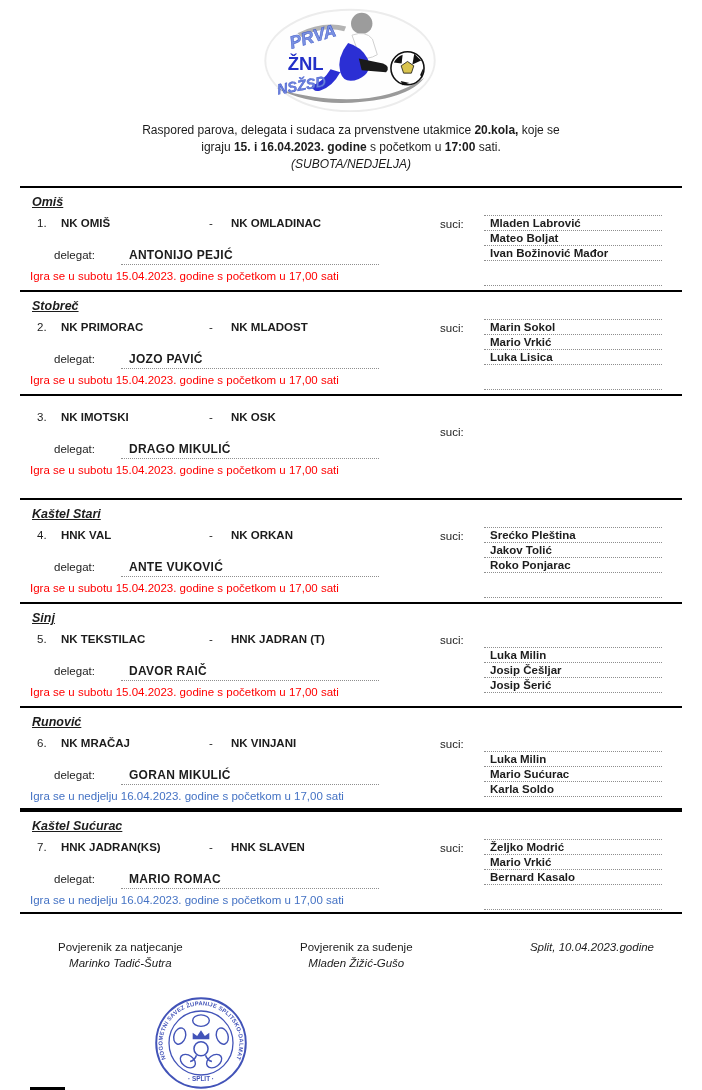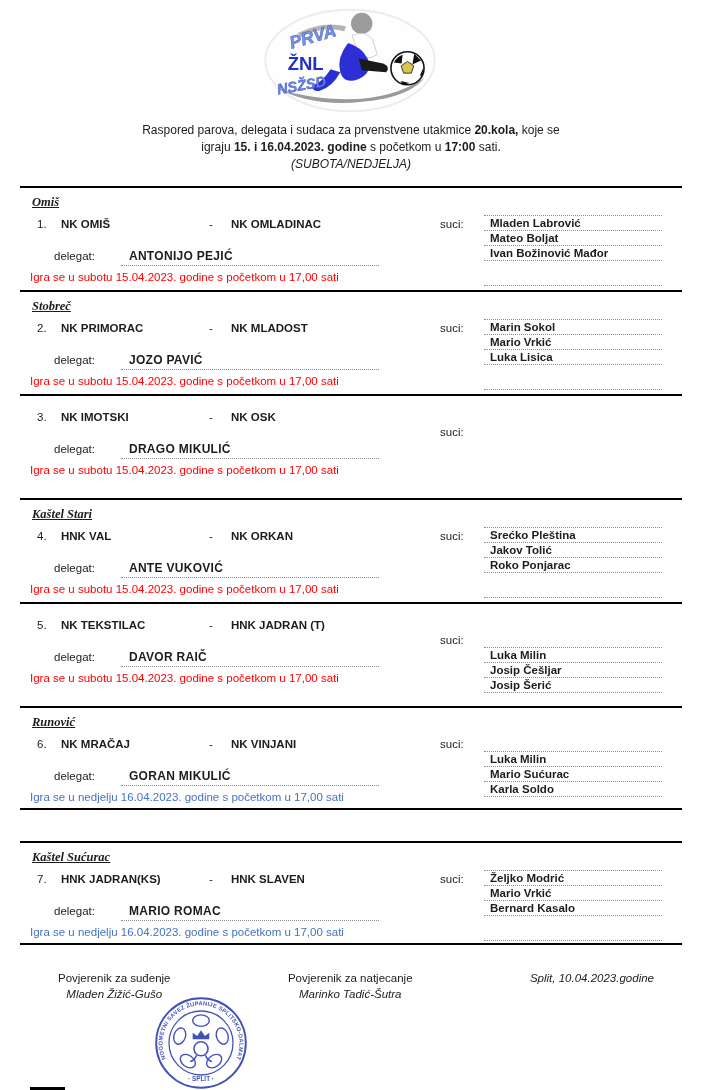--- a/index.html
+++ b/index.html
@@ -12,22 +12,22 @@
   
   .logo-wrap { height: 116px; display: flex; justify-content: center; align-items: flex-start; padding-top: 4px; }
   
   .header-text { width: 600px; margin: 6px auto 14px; text-align: center; font-size: 12px; line-height: 1.4; }
   .header-text .b { font-weight: bold; }
   .header-text .i { font-style: italic; }
   
   .matches { margin: 0 20px; }
   .match { position: relative; border-top: 2.5px solid #000; height: 104px; padding: 7px 10px 4px; }
   .match.rule-below { border-bottom: 2.5px solid #000; }
-  .match.gap-above { margin-top: 31px; }
-  .city { font-size: 12.5px; font-weight: bold; font-style: italic; text-decoration: underline; margin-left: 2px; font-family: Liberation Serif, serif; }
+  .match.gap-above { margin-top: 0; }
+  .city { font-size: 12.5px; font-weight: bold; font-style: italic; text-decoration: underline; margin-left: 2px; }
   .match-row { display: flex; align-items: baseline; margin-top: 8px; }
   .num  { font-size: 11.5px; padding-left: 7px; width: 31px; }
   .home { font-size: 11.5px; font-weight: bold; width: 148px; }
   .dash { font-size: 11.5px; width: 22px; }
   .away { font-size: 11.5px; font-weight: bold; }
   .suci-label { position: absolute; left: 420px; top: 30px; font-size: 11.5px; }
   .ref-block { position: absolute; left: 464px; top: 27px; width: 178px; }
   .ref-block.top-border { border-top: 1px dotted #8e8e8e; }
   .ref-row { font-size: 11.5px; font-weight: bold; border-bottom: 1px dotted #8e8e8e;
              height: 15px; line-height: 14px; padding-left: 6px; overflow: hidden; white-space: nowrap; }
@@ -161,20 +161,21 @@
           <div class="ref-row tail-row"></div>
         </div>
     <div class="delegat-row">
       <span class="delegat-label">delegat:</span>
       <span class="delegate-name">ANTE VUKOVIĆ</span>
     </div>
     <div class="note" style="color: rgb(255, 0, 0);">Igra se u subotu 15.04.2023. godine s početkom u 17,00 sati</div>
   </section>
 
   <section class="match">
+    <div class="city">Sinj</div>
     <div class="match-row">
       <span class="num">5.</span>
       <span class="home">NK TEKSTILAC</span>
       <span class="dash">-</span>
       <span class="away">HNK JADRAN (T)</span>
     </div>
     <span class="suci-label">suci:</span>
     <div class="ref-block">
           <div class="ref-row gap-row"></div>
           <div class="ref-row">Luka Milin</div>
@@ -228,26 +229,26 @@
     <div class="delegat-row">
       <span class="delegat-label">delegat:</span>
       <span class="delegate-name">MARIO ROMAC</span>
     </div>
     <div class="note" style="color: rgb(68, 114, 196);">Igra se u nedjelju 16.04.2023. godine s početkom u 17,00 sati</div>
   </section>
 </div>
 
   <div class="footer">
     <div class="sig">
+      <div>Povjerenik za natjecanje</div>
+      <div class="i">Marinko Tadić-Šutra</div>
+    </div>
+    <div class="sig">
       <div>Povjerenik za suđenje</div>
       <div class="i">Mladen Žižić-Gušo</div>
-    </div>
-    <div class="sig">
-      <div>Povjerenik za natjecanje</div>
-      <div class="i">Marinko Tadić-Šutra</div>
     </div>
     <div class="sig i">Split, 10.04.2023.godine</div>
   </div>
 
   <div class="stamp">
     <svg viewBox="0 0 150 150" width="96" height="96">
       <defs>
         <path id="ringPath" d="M 20,100 A 60 60 0 1 1 130,100"></path>
       </defs>
       <circle cx="75" cy="75" r="70" fill="none" stroke="#4253b8" stroke-width="3"></circle>

